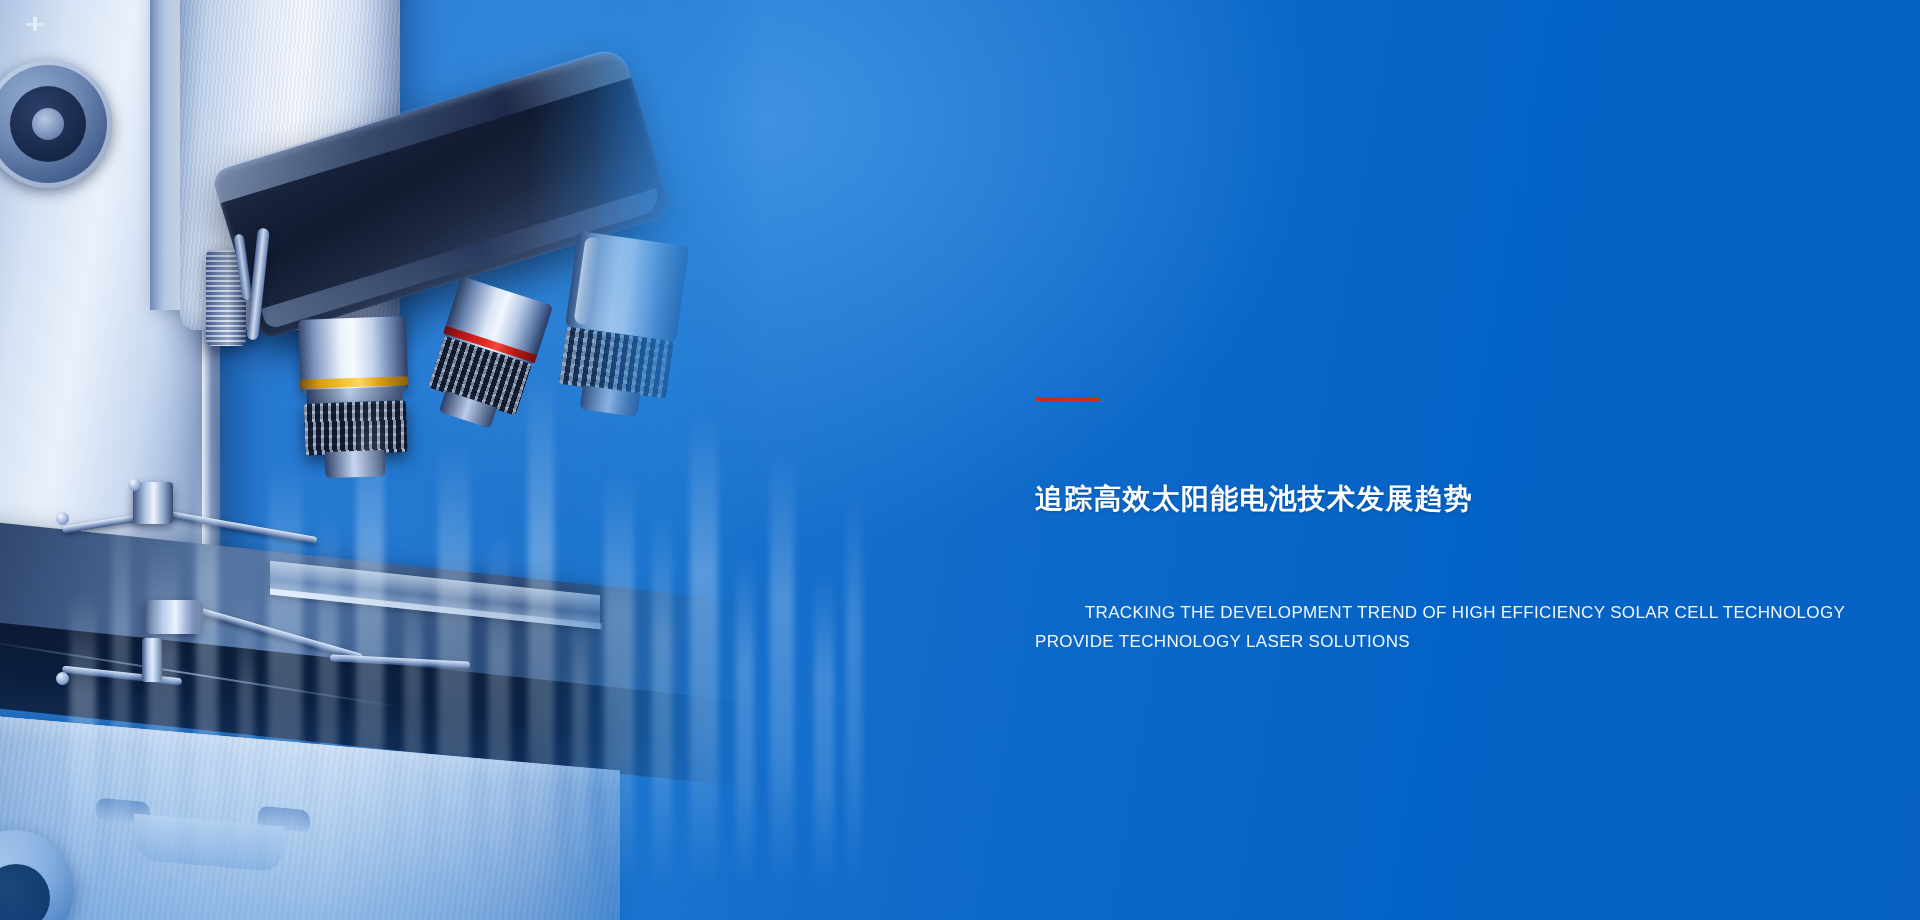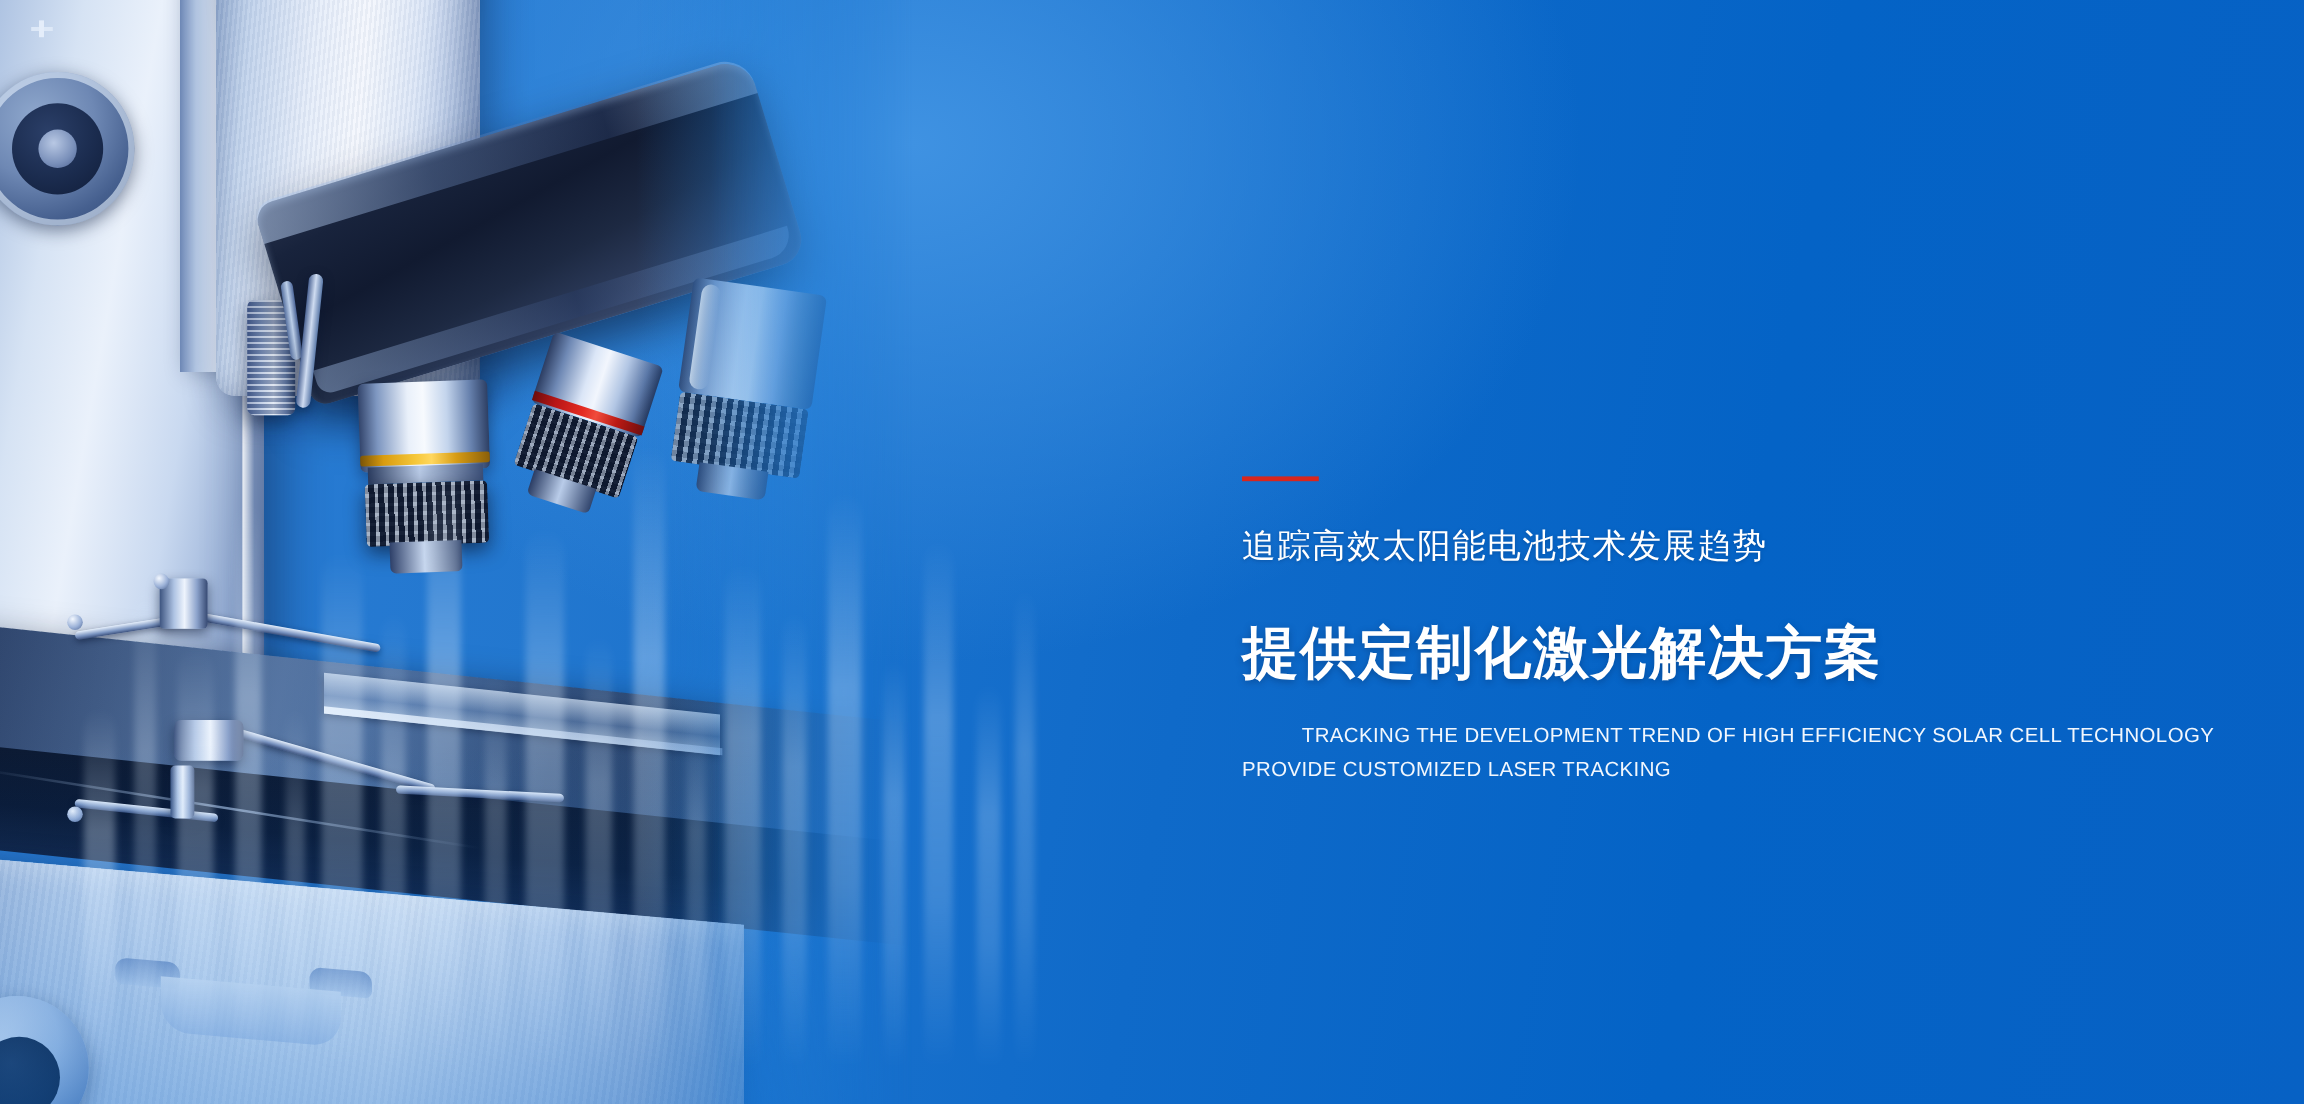--- a/index.html
+++ b/index.html
@@ -295,22 +295,22 @@
     position:absolute; right:0; top:0; width:230px; height:920px;
     background:linear-gradient(to right, rgba(35,128,214,0), rgba(32,124,212,.55) 60%, rgba(24,116,208,.85) 100%);
   }
 
   
   .content{ position:absolute; left:1035px; top:0; width:860px; height:920px; }
   .accent-rule{
     position:absolute; left:0; top:397px; width:64px; height:4px; background:#d8261d;
   }
   .eyebrow{
-    position:absolute; left:0; top:437px; width:860px;
-    font-size:28px; font-weight:normal; color:#ffffff; letter-spacing:1.2px;
+    position:absolute; left:0; top:481px; width:860px;
+    font-size:28px; font-weight:bold; color:#ffffff; letter-spacing:1.2px;
     line-height:36px; white-space:nowrap;
     text-shadow:0 1px 3px rgba(4,40,92,.35);
   }
   .headline{
     position:absolute; left:0; top:513px; width:860px;
     font-size:47px; font-weight:bold; color:#ffffff; letter-spacing:1.5px;
     line-height:62px; white-space:nowrap;
     text-shadow:0 2px 6px rgba(4,40,92,.4);
   }
   .sub{
@@ -414,17 +414,16 @@
       <div class="streak" style="left: 630px; width: 28px; height: 480px; opacity: 0.52;"></div>
       <div class="streak" style="left: 676px; width: 18px; height: 340px; opacity: 0.4;"></div>
       <div class="streak" style="left: 710px; width: 24px; height: 440px; opacity: 0.46;"></div>
       <div class="streak" style="left: 754px; width: 20px; height: 320px; opacity: 0.38;"></div>
       <div class="streak" style="left: 786px; width: 16px; height: 400px; opacity: 0.34;"></div>
     </div>
 
   <div class="content">
     <div class="accent-rule"></div>
     <div class="eyebrow">追踪高效太阳能电池技术发展趋势</div>
-    <div class="headline">提供定制化激光解决方案</div>
     <div class="sub sub1">TRACKING THE DEVELOPMENT TREND OF HIGH EFFICIENCY SOLAR CELL TECHNOLOGY</div>
-    <div class="sub sub2">PROVIDE CUSTOMIZED LASER TRACKING</div>
+    <div class="sub sub2">PROVIDE TECHNOLOGY LASER SOLUTIONS</div>
   </div>
 </div>
 
 </body></html>

